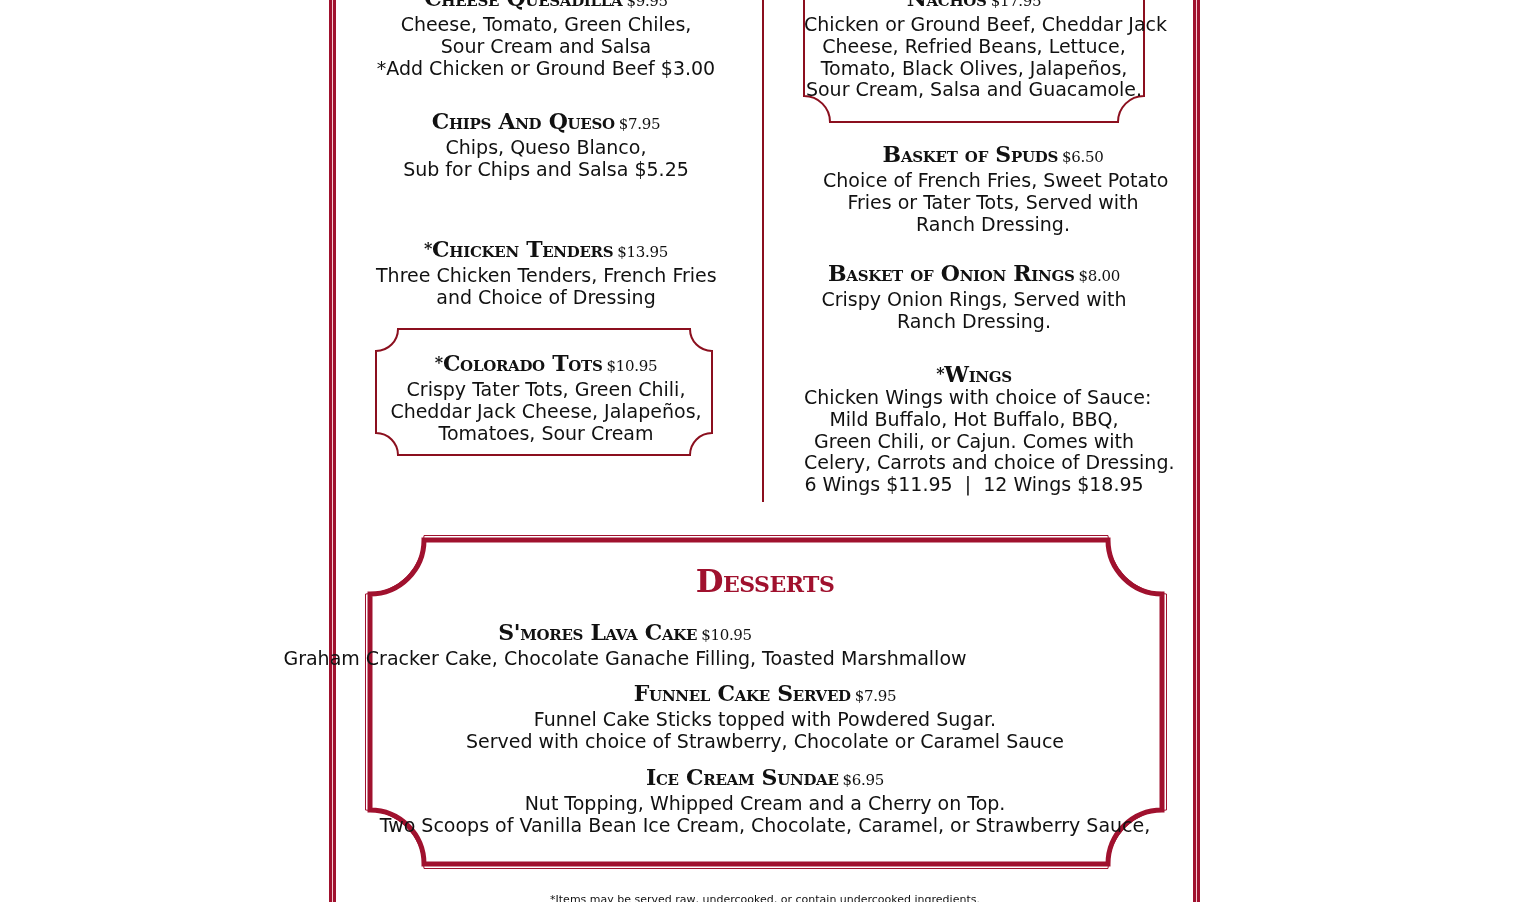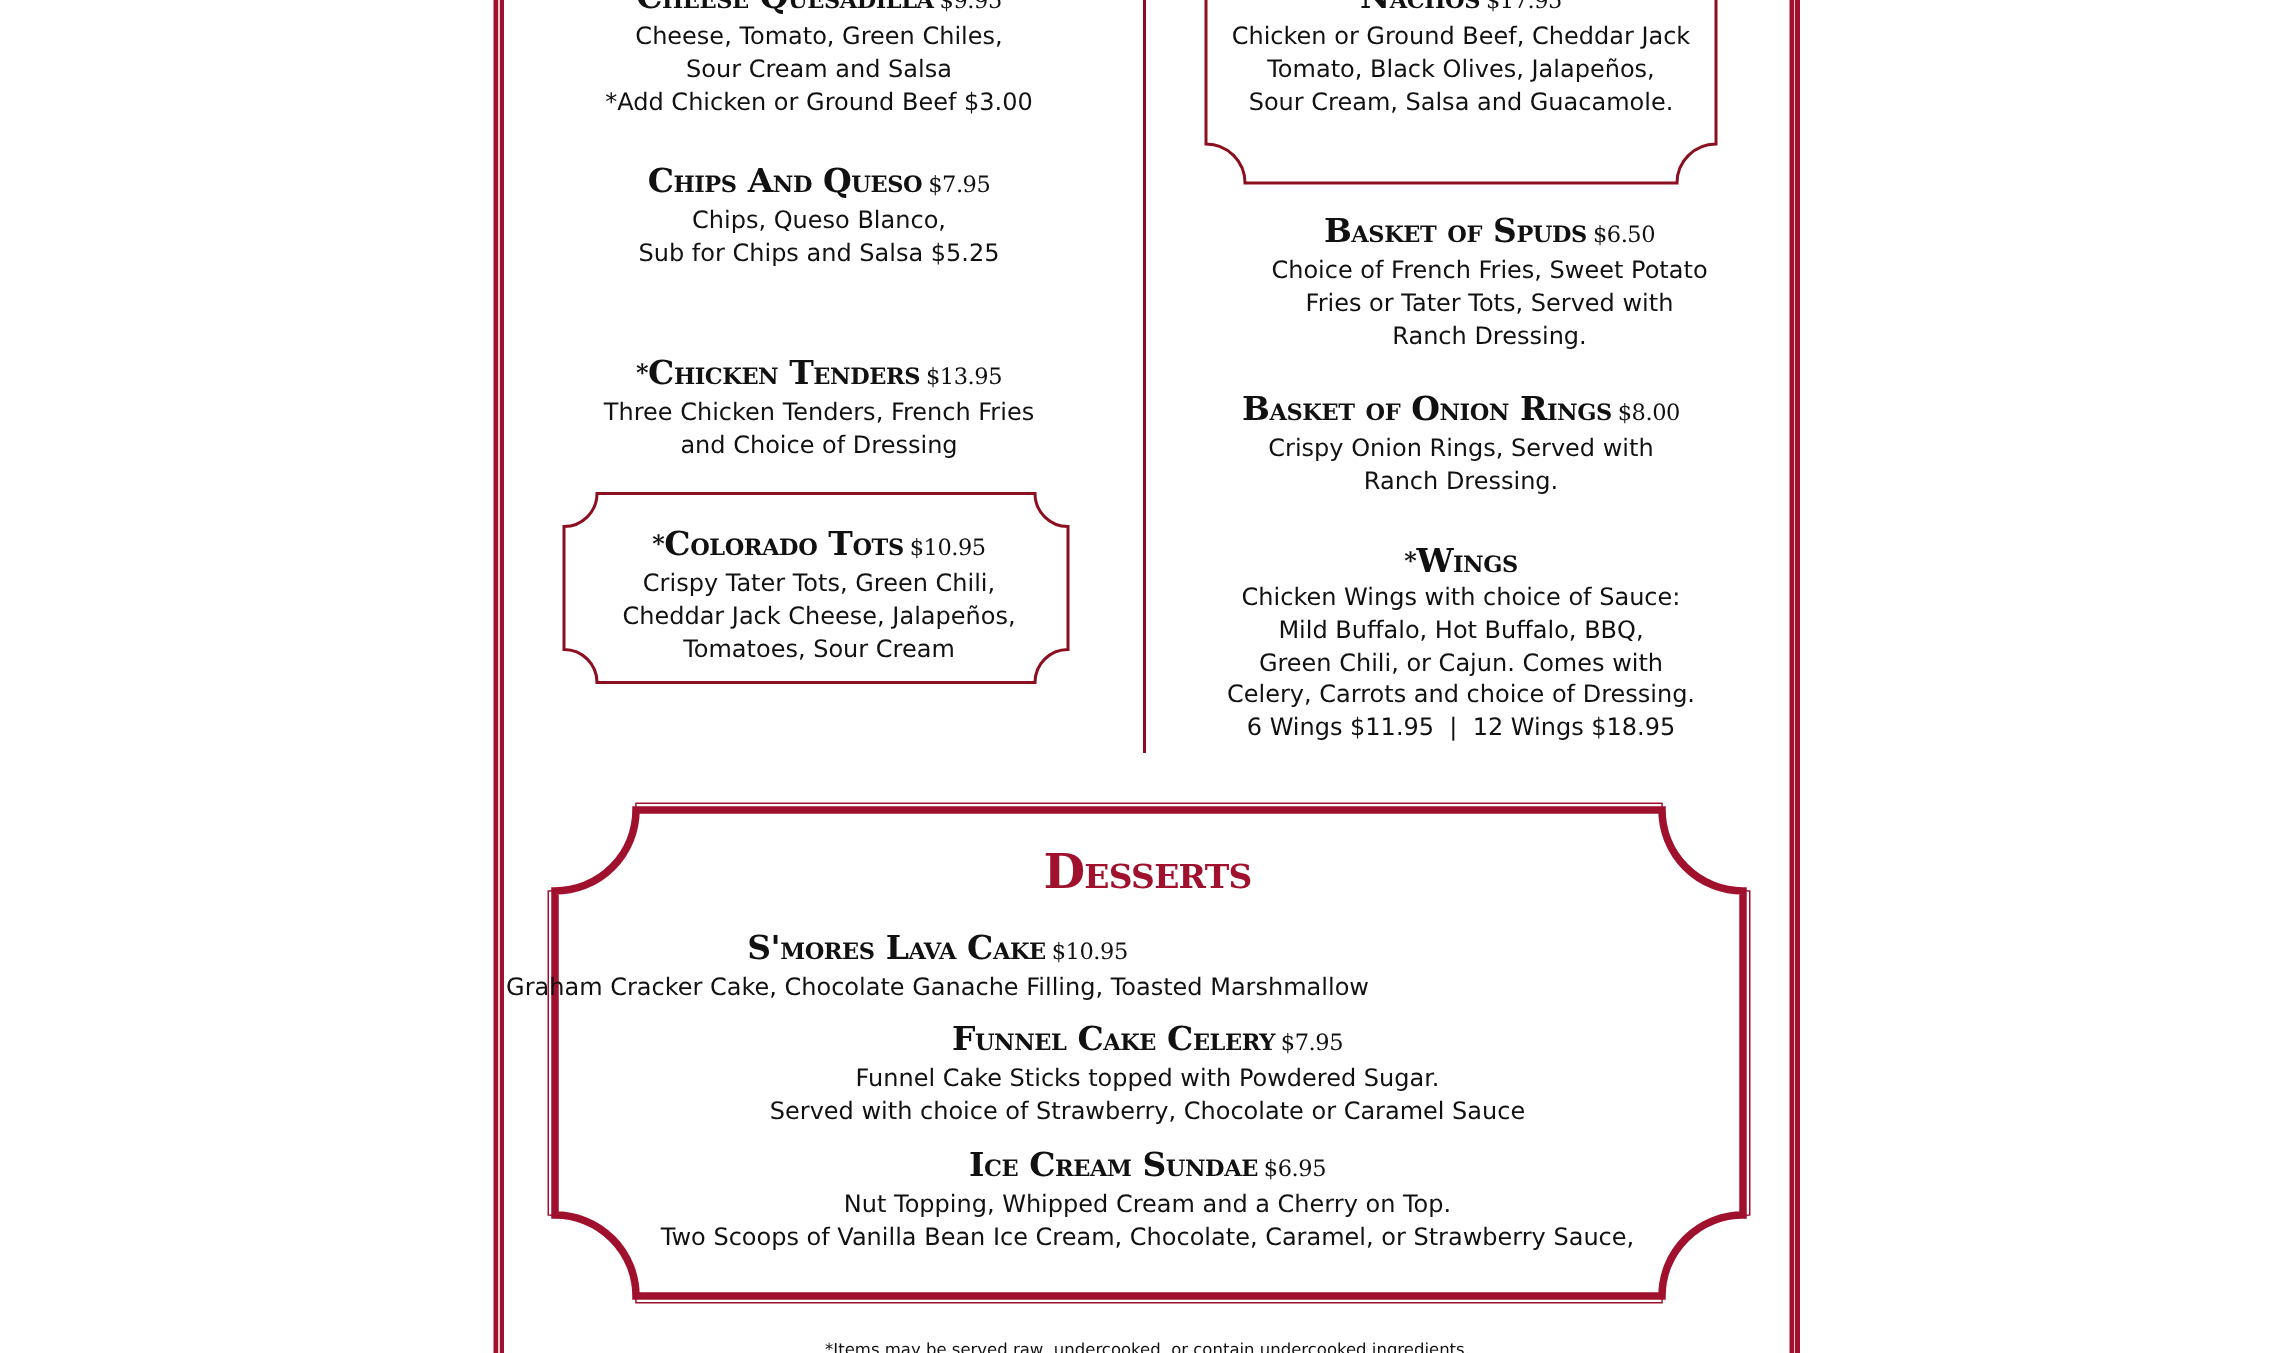--- a/index.html
+++ b/index.html
@@ -9,21 +9,21 @@
          background:linear-gradient(to right,#a0112e 0,#a0112e 3px,#f4c9d2 3px,#f4c9d2 4px,#a0112e 4px,#a0112e 7px); }
   .page-border-right { position:absolute; left:1193px; top:0; width:7px; height:902px;
          background:linear-gradient(to right,#a0112e 0,#a0112e 3px,#f4c9d2 3px,#f4c9d2 4px,#a0112e 4px,#a0112e 7px); }
   .col-divider { position:absolute; left:762px; top:0; width:2px; height:502px; background:#8b0f1e; }
 
   .item { position:absolute; text-align:center; }
   .title { font-family:"DejaVu Serif", serif; font-weight:bold; font-variant:small-caps;
            font-size:22px; letter-spacing:-0.3px; color:#111; line-height:26px; white-space:nowrap; }
   .title .price { font-size:15px; font-weight:normal; font-variant:normal; margin-left:4px; }
   .title .star { font-size:16px; vertical-align:top; }
-  .desc { font-size:16px; line-height:21.8px; white-space:nowrap; }
+  .desc { font-size:19px; line-height:21.8px; white-space:nowrap; }
   .bold { font-weight:normal; }
 
   .svgbox { position:absolute; }
   .desserts-heading { position:absolute; left:0; width:1530px; top:562px; text-align:center;
          font-family:"DejaVu Serif", serif; font-weight:bold; font-variant:small-caps;
          font-size:32px; color:#a0112e; letter-spacing:-0.5px; }
   .disclaimer { position:absolute; left:0; width:1530px; top:893px; text-align:center; font-size:11px; color:#111; }
 </style>
 </head>
 <body>
@@ -67,20 +67,21 @@
 <div class="item" style="left:376px;width:340px;top:350px">
   <div class="title"><span class="star">*</span><span>Colorado Tots</span><span class="price">$10.95</span></div>
   <div class="desc">Crispy Tater Tots, Green Chili,</div>
   <div class="desc">Cheddar Jack Cheese, Jalapeños,</div>
   <div class="desc">Tomatoes, Sour Cream</div>
 </div>
 
 <div class="item" style="left:804px;width:340px;top:-15px">
   <div class="title"><span>Nachos</span><span class="price">$17.95</span></div>
   <div class="desc">Chicken or Ground Beef, Cheddar Jack</div>
+  <div class="desc">Cheese, Refried Beans, Lettuce,</div>
   <div class="desc">Tomato, Black Olives, Jalapeños,</div>
   <div class="desc">Sour Cream, Salsa and Guacamole.</div>
 </div>
 
 <div class="item" style="left:823px;width:340px;top:141px">
   <div class="title"><span>Basket of Spuds</span><span class="price">$6.50</span></div>
   <div class="desc">Choice of French Fries, Sweet Potato</div>
   <div class="desc">Fries or Tater Tots, Served with</div>
   <div class="desc">Ranch Dressing.</div>
 </div>
@@ -101,21 +102,21 @@
 </div>
 
 <div class="desserts-heading">Desserts</div>
 
 <div class="item" style="left:0;width:1250px;top:619px">
   <div class="title"><span>S'mores Lava Cake</span><span class="price">$10.95</span></div>
   <div class="desc">Graham Cracker Cake, Chocolate Ganache Filling, Toasted Marshmallow</div>
 </div>
 
 <div class="item" style="left:0;width:1530px;top:680px">
-  <div class="title"><span>Funnel Cake Celery</span><span class="price">$7.95</span></div>
+  <div class="title"><span>Funnel Cake Served</span><span class="price">$7.95</span></div>
   <div class="desc">Funnel Cake Sticks topped with Powdered Sugar.</div>
   <div class="desc">Served with choice of Strawberry, Chocolate or Caramel Sauce</div>
 </div>
 
 <div class="item" style="left:0;width:1530px;top:764px">
   <div class="title"><span>Ice Cream Sundae</span><span class="price">$6.95</span></div>
   <div class="desc">Nut Topping, Whipped Cream and a Cherry on Top.</div>
   <div class="desc">Two Scoops of Vanilla Bean Ice Cream, Chocolate, Caramel, or Strawberry Sauce,</div>
 </div>
 

